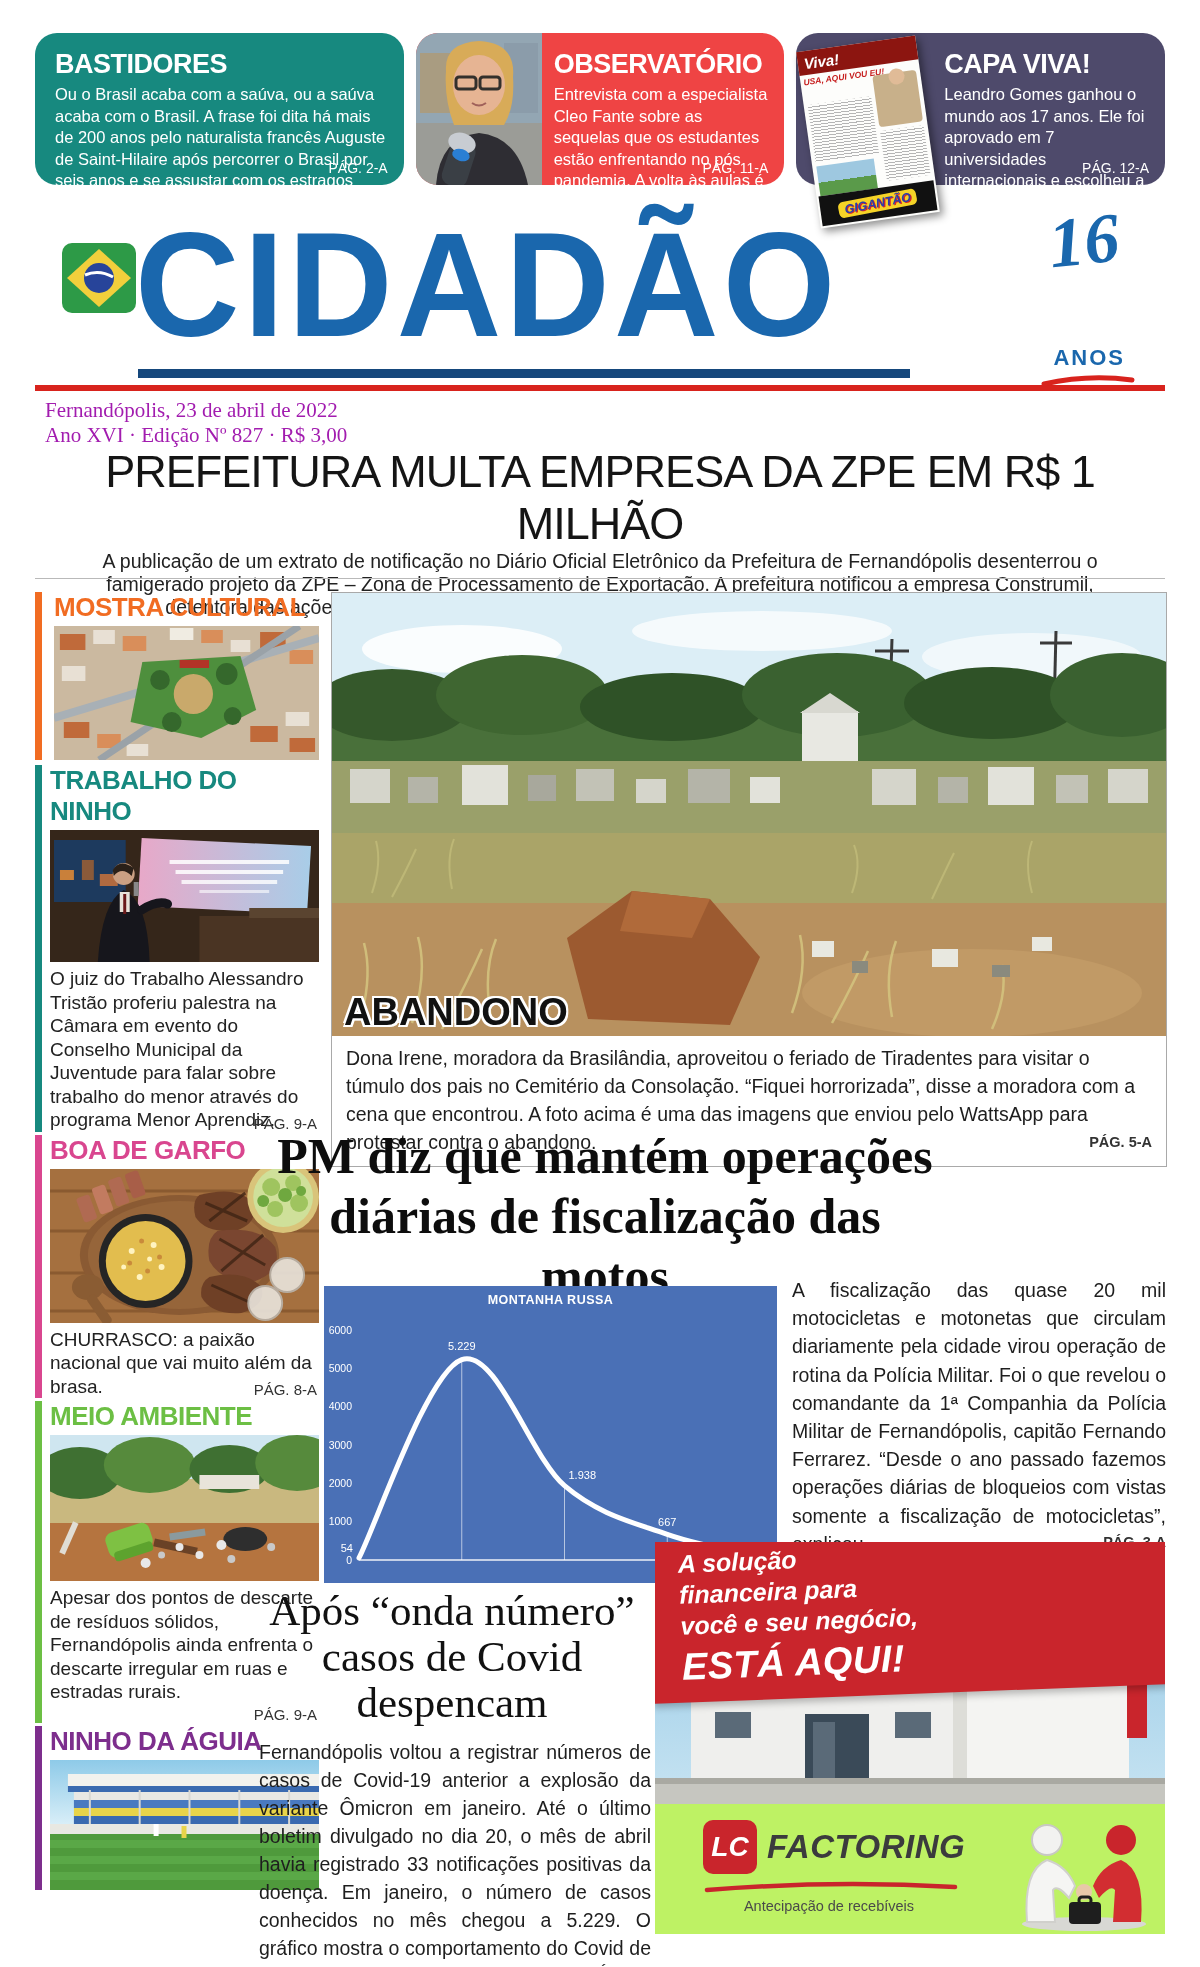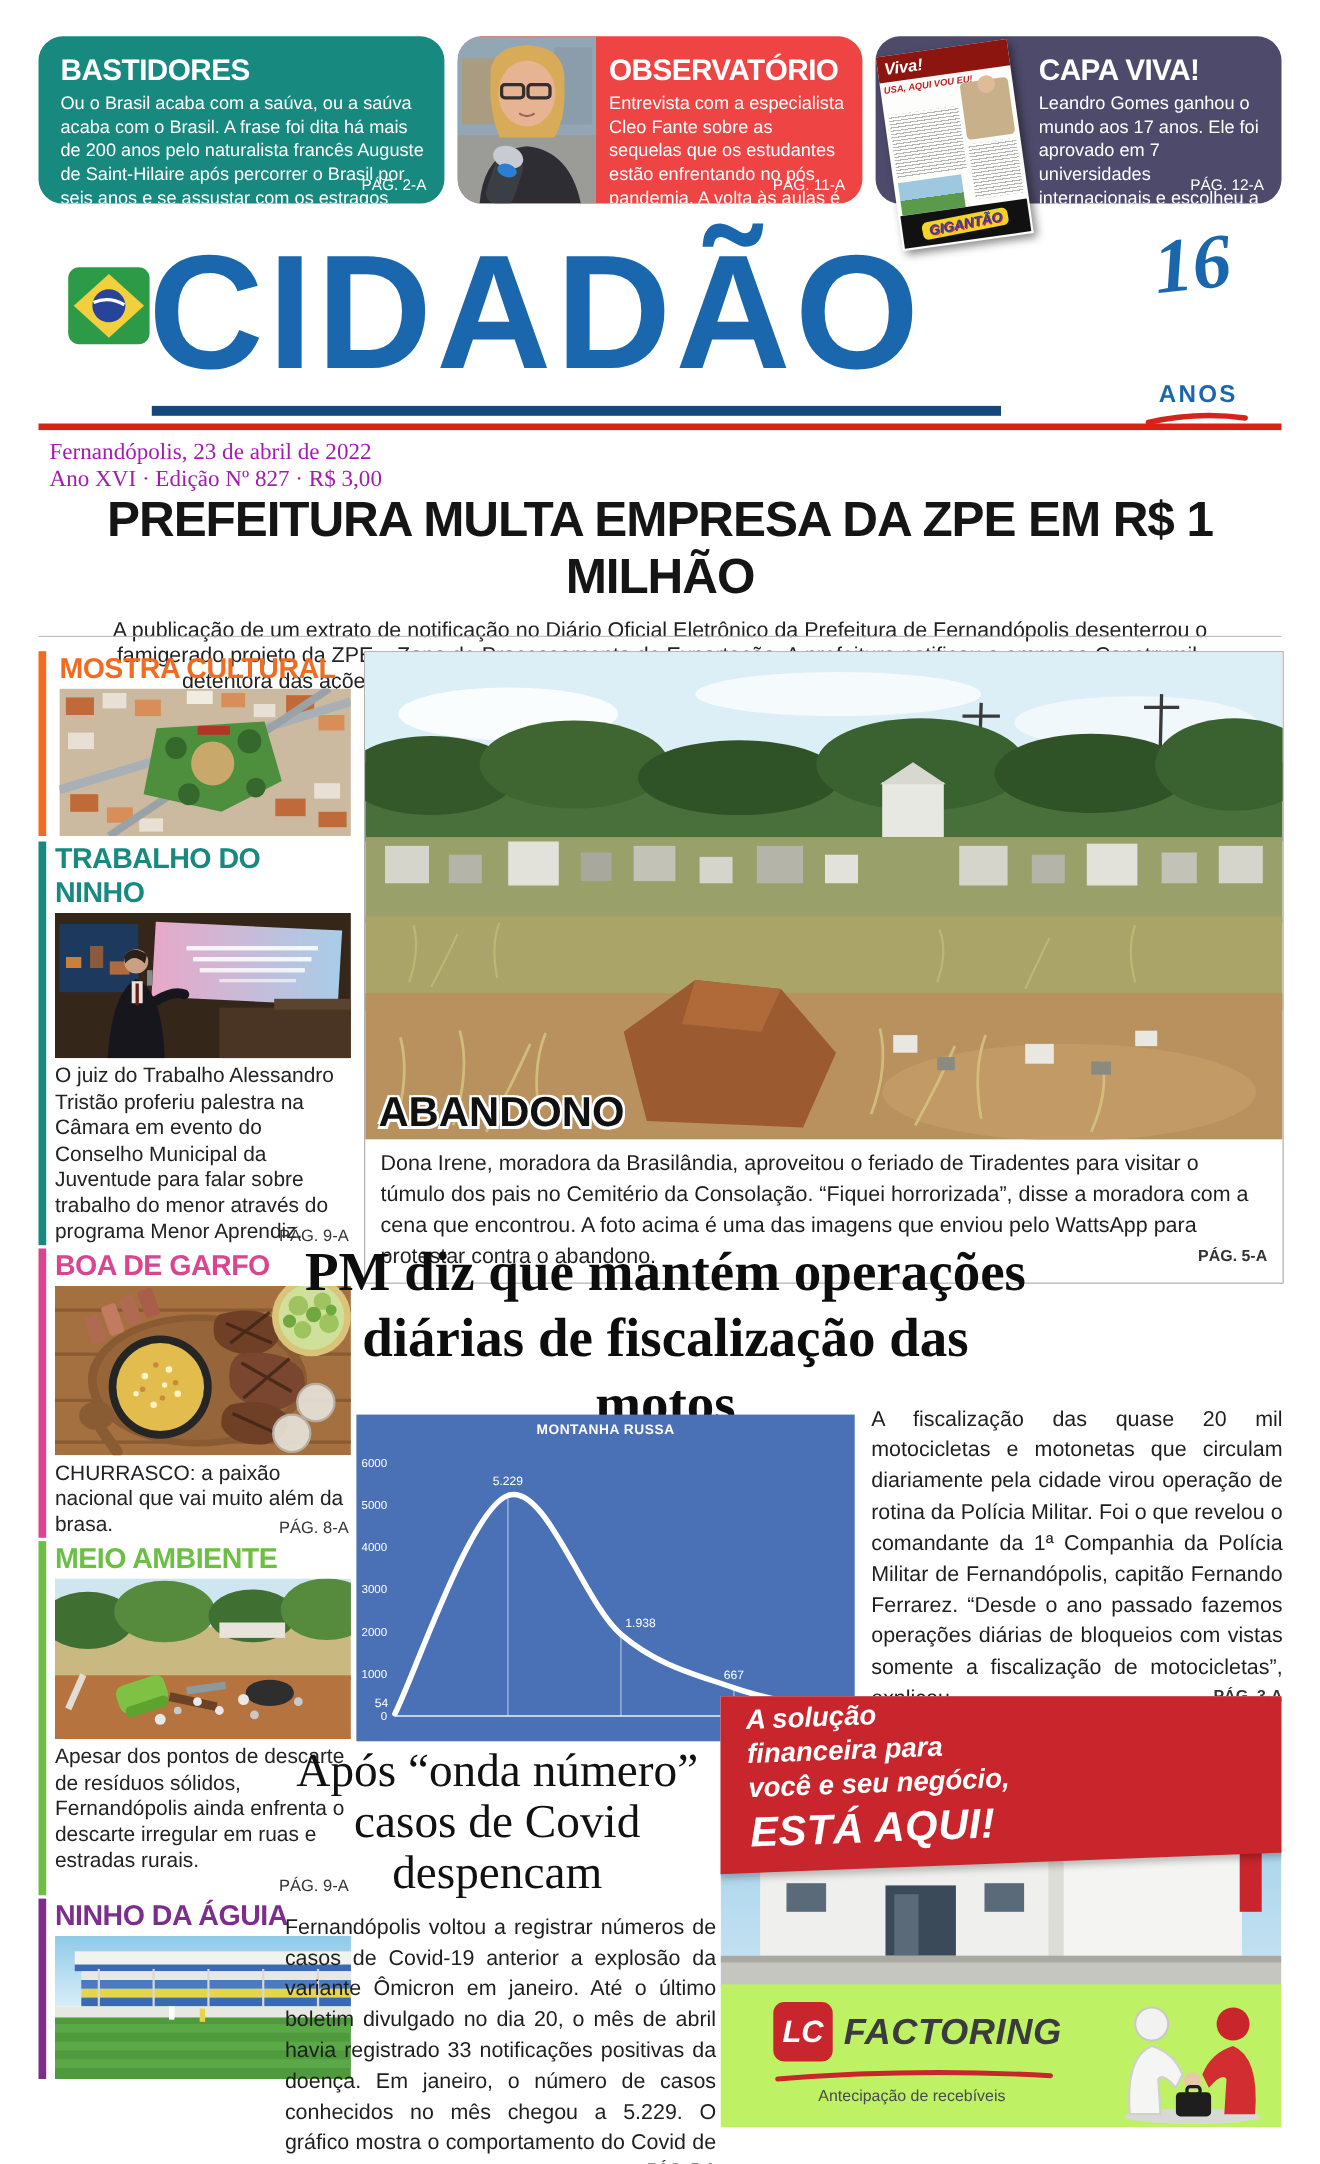--- a/index.html
+++ b/index.html
@@ -34,21 +34,21 @@
   .logo-bar{position:absolute;left:103px;top:174px;width:772px;height:9px;background:#15477c;}
   .red-rule{position:absolute;left:0;top:190px;width:1130px;height:6px;background:#d8231d;}
   .sixteen{position:absolute;right:46px;top:6px;font-family:"Liberation Serif",serif;
            font-style:italic;font-weight:bold;font-size:70px;color:#1a67ad;transform:rotate(-6deg);}
   .anos{position:absolute;right:40px;top:150px;font-size:22px;font-weight:bold;letter-spacing:2px;color:#1a67ad;}
   .anos-swoosh{position:absolute;right:30px;top:178px;}
   
   .dateline{position:absolute;top:398px;left:45px;right:45px;display:flex;justify-content:space-between;
             font-family:"Liberation Serif",serif;font-size:21px;color:#a21caf;flex-direction:column;}
   .lead{position:absolute;top:446px;left:35px;width:1130px;text-align:center;}
-  .lead h1{margin:0 0 12px;font-size:45px;font-weight:bold;letter-spacing:-1px;color:#151515;}
+  .lead h1{margin:0 0 0;font-size:45px;font-weight:normal;letter-spacing:-1px;color:#151515;}
   .lead p{margin:0 auto;max-width:1070px;font-size:19.5px;line-height:23px;color:#222;}
   .lead .pag{font-size:14px;font-weight:bold;}
   .lead-rule{position:absolute;top:578px;left:35px;width:1130px;height:1px;background:#b9b9b9;}
   
   .content{position:absolute;top:592px;left:35px;width:1130px;height:1345px;}
   
   .sidebar{position:absolute;left:0;top:0;width:284px;}
   .side-section{position:relative;border-left:7px solid #999;padding-left:8px;margin-bottom:3px;}
   .side-title{margin:0 0 3px;font-size:26px;font-weight:bold;letter-spacing:-.5px;}
   .side-photo{width:100%;margin-bottom:5px;line-height:0;}

